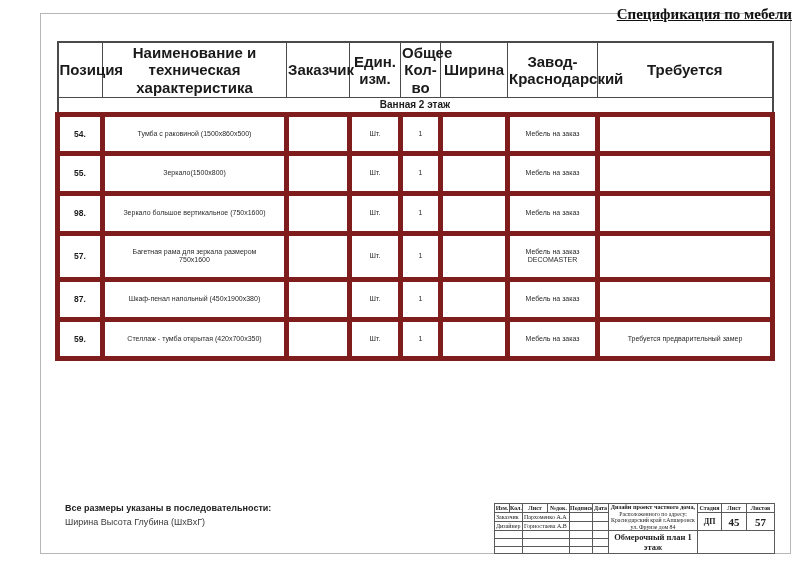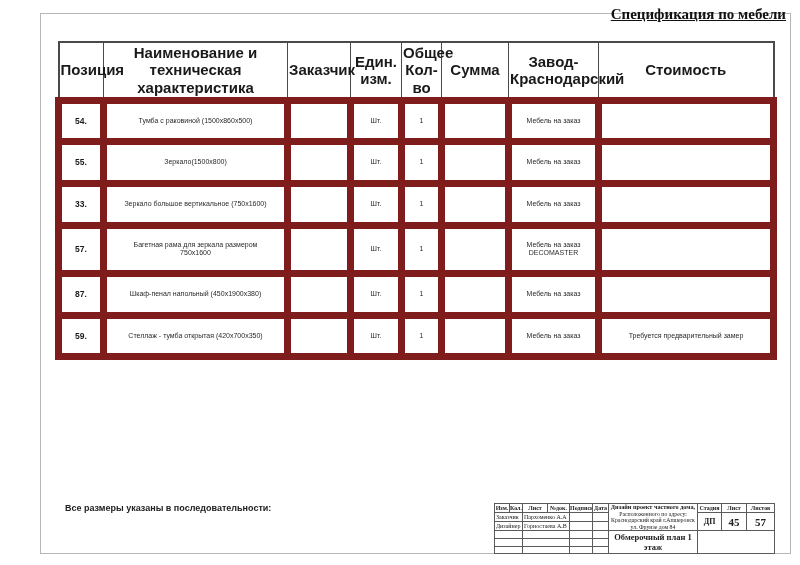--- a/index.html
+++ b/index.html
@@ -13,21 +13,21 @@
   }
   .page-frame {
     position: absolute;
     left: 40px; top: 13px;
     width: 751px; height: 541px;
     border: 1px solid #b6b6b6;
     box-sizing: border-box;
   }
   .doc-title {
     position: absolute;
-    top: 6px; right: 14px;
+    top: 6px; right: 8px;
     font-family: "Liberation Serif", serif;
     font-weight: bold;
     font-size: 15px;
     color: #111;
     text-decoration: underline;
     white-space: nowrap;
   }
   
   table.spec {
     position: absolute;
@@ -50,21 +50,21 @@
   }
   table.spec td.section {
     border: 1px solid #4a4a4a;
     font-size: 10px;
     font-weight: bold;
     text-align: center;
     vertical-align: middle;
     padding: 1px;
   }
   table.spec td.d {
-    border: 7px solid #7f1d1d;
+    border: 5px solid #7f1d1d;
     font-size: 7px;
     text-align: center;
     vertical-align: middle;
     white-space: pre-line;
     line-height: 1.25;
     padding: 12px;
     color: #2a2a2a;
   }
   table.spec td.pos {
     font-size: 8.5px;
@@ -126,27 +126,30 @@
   <thead>
     <tr style="height:22px">
       <th>Позиция</th>
       <th>Наименование и техническая
 характеристика</th>
       <th>Заказчик</th>
       <th>Един.
 изм.</th>
       <th>Общее
 Кол-во</th>
-      <th>Сумма</th>
+      <th>Ширина</th>
       <th>Завод-
 Краснодарский</th>
-      <th>Стоимость</th>
+      <th>Требуется</th>
     </tr>
   </thead>
   <tbody>
+    <tr style="height:17px">
+      <td class="section" colspan="8">Ванная 2 этаж</td>
+    </tr>
     <tr style="height:23px">
       <td class="d pos">54.</td>
       <td class="d">Тумба с раковиной (1500x860x500)</td>
       <td class="d"></td>
       <td class="d">Шт.</td>
       <td class="d">1</td>
       <td class="d"></td>
       <td class="d">Мебель на заказ</td>
       <td class="d"></td>
     </tr>
@@ -154,21 +157,21 @@
       <td class="d pos">55.</td>
       <td class="d">Зеркало(1500x800)</td>
       <td class="d"></td>
       <td class="d">Шт.</td>
       <td class="d">1</td>
       <td class="d"></td>
       <td class="d">Мебель на заказ</td>
       <td class="d"></td>
     </tr>
     <tr style="height:23px">
-      <td class="d pos">33.</td>
+      <td class="d pos">98.</td>
       <td class="d">Зеркало большое вертикальное (750x1600)</td>
       <td class="d"></td>
       <td class="d">Шт.</td>
       <td class="d">1</td>
       <td class="d"></td>
       <td class="d">Мебель на заказ</td>
       <td class="d"></td>
     </tr>
     <tr style="height:23px">
       <td class="d pos">57.</td>
@@ -199,20 +202,21 @@
       <td class="d">1</td>
       <td class="d"></td>
       <td class="d">Мебель на заказ</td>
       <td class="d">Требуется предварительный замер</td>
     </tr>
   </tbody>
 </table>
 
 <div class="footer-note">
   <div class="l1">Все размеры указаны в последовательности:</div>
+  <div class="l2">Ширина Высота Глубина (ШхВхГ)</div>
 </div>
 
 <table class="stamp">
   <colgroup>
     <col style="width:15px">
       <col style="width:13px">
       <col style="width:25px">
       <col style="width:22px">
     <col style="width:23px">
       <col style="width:16px">

